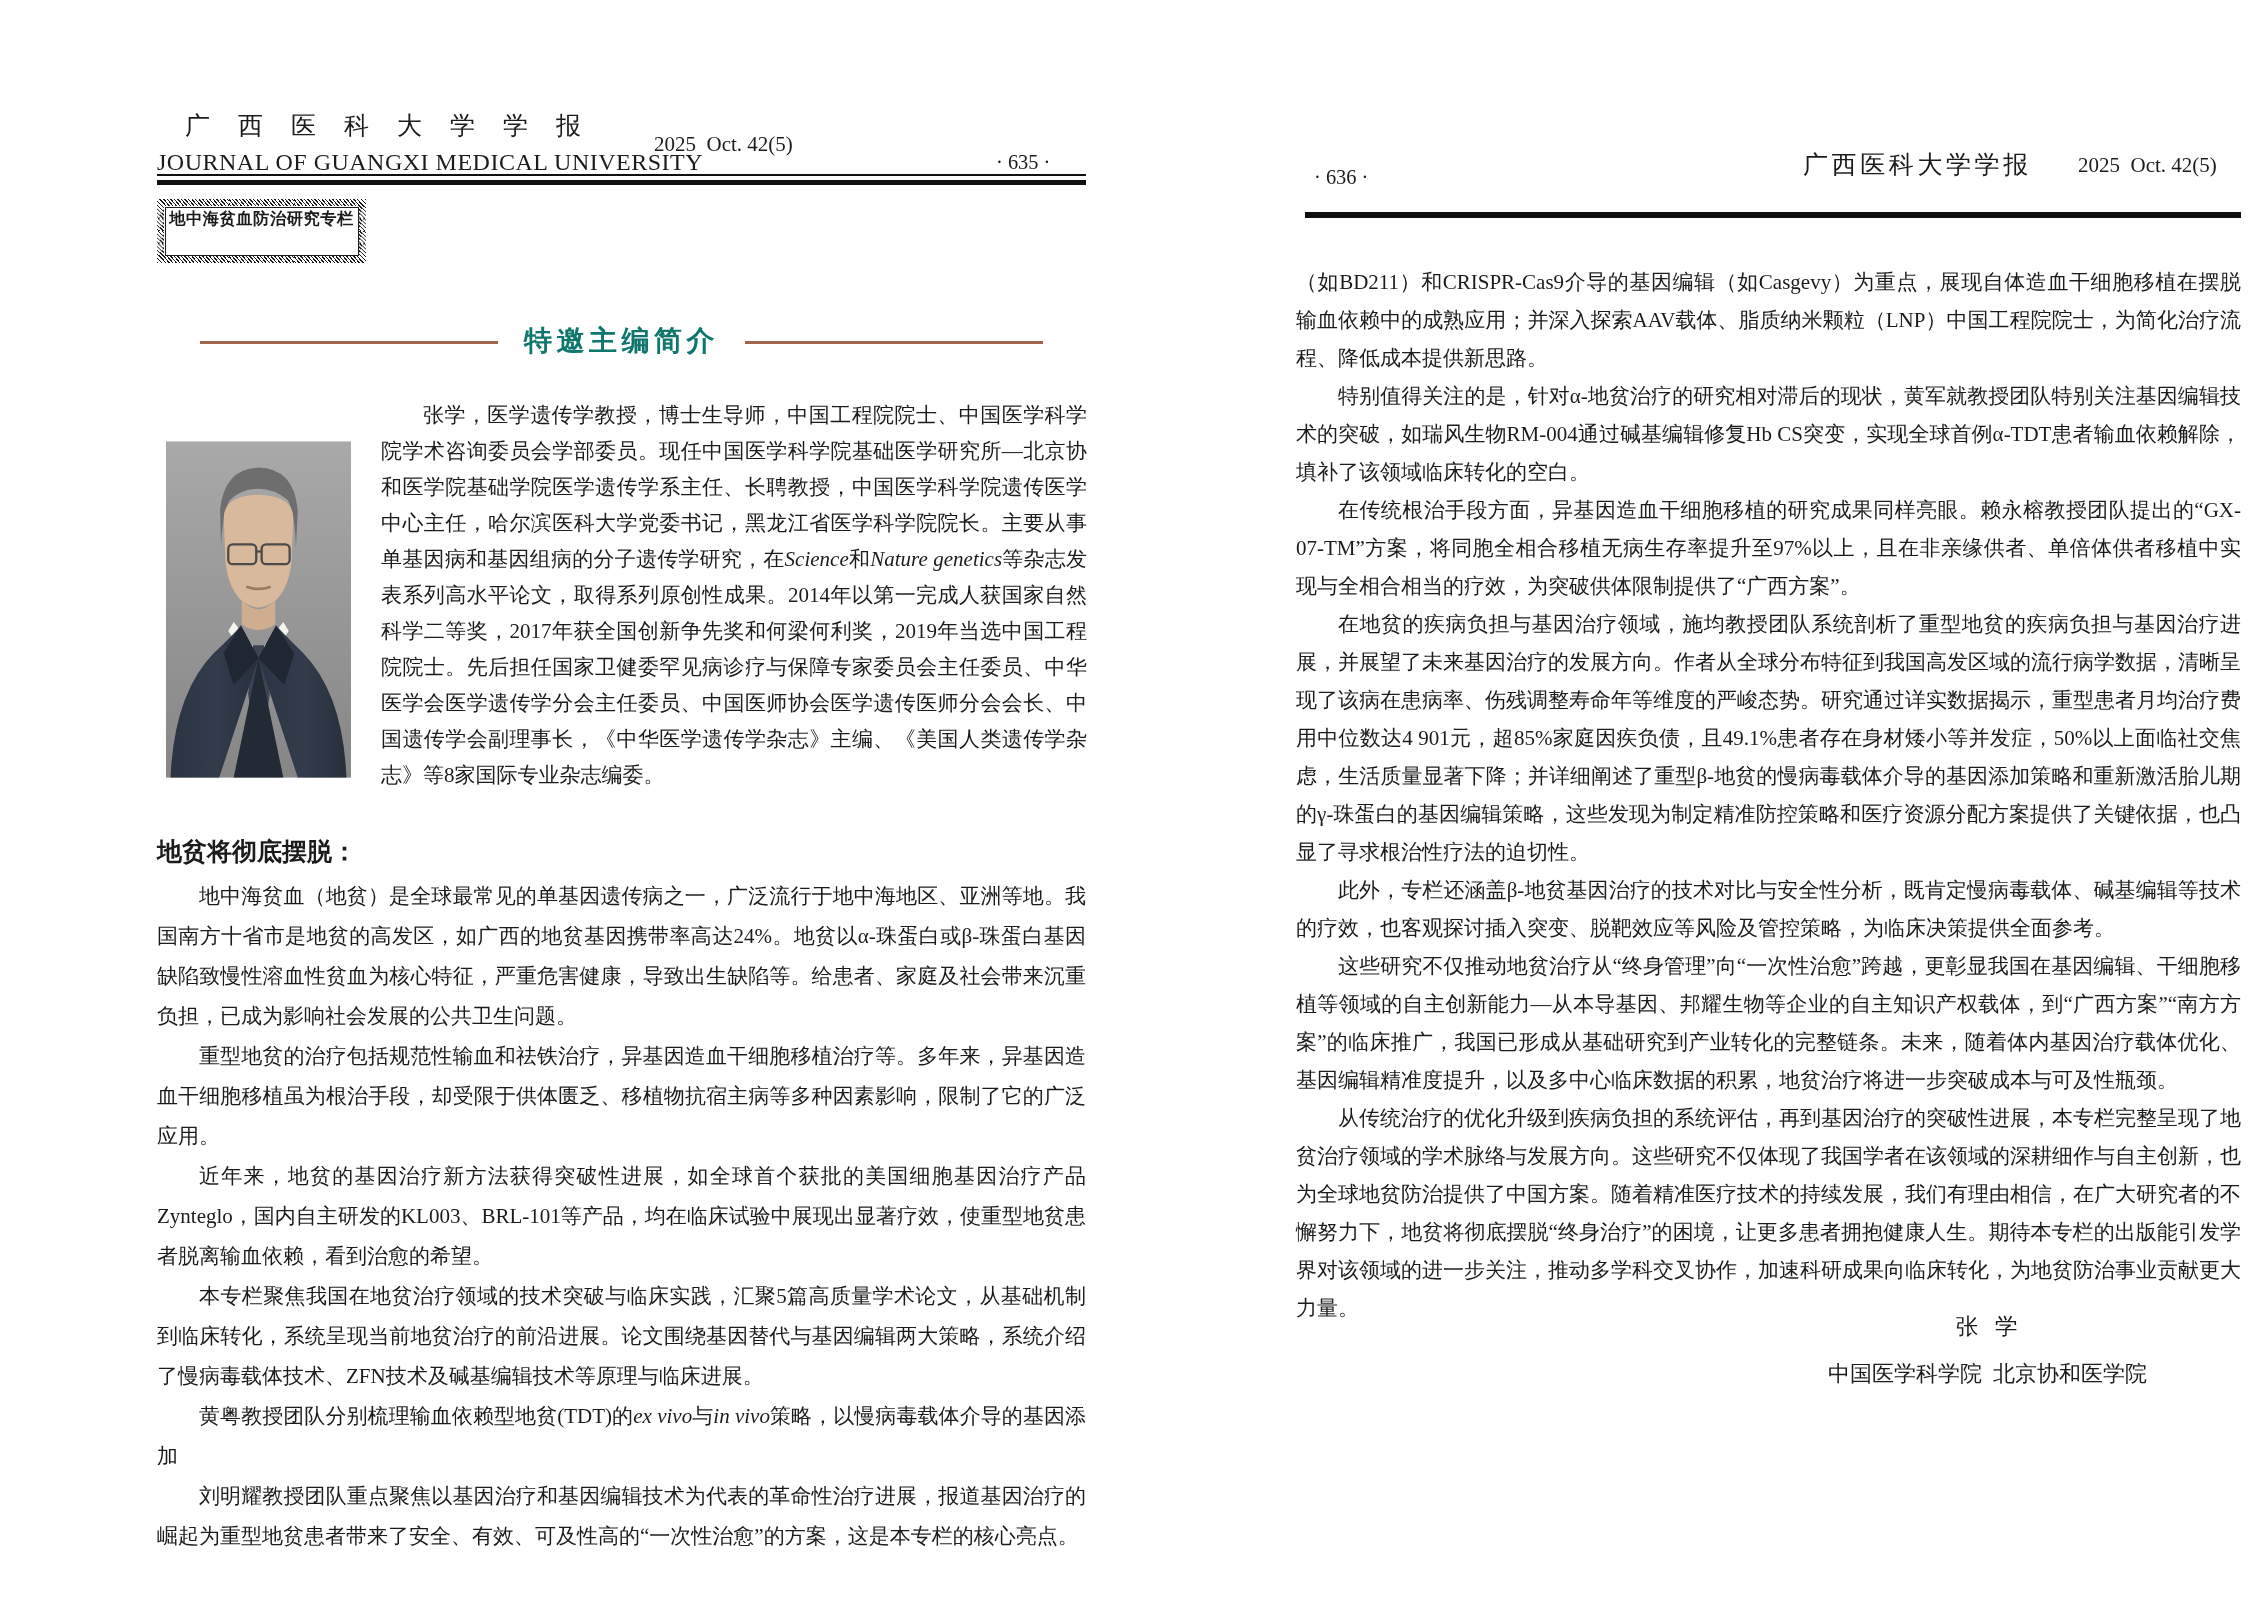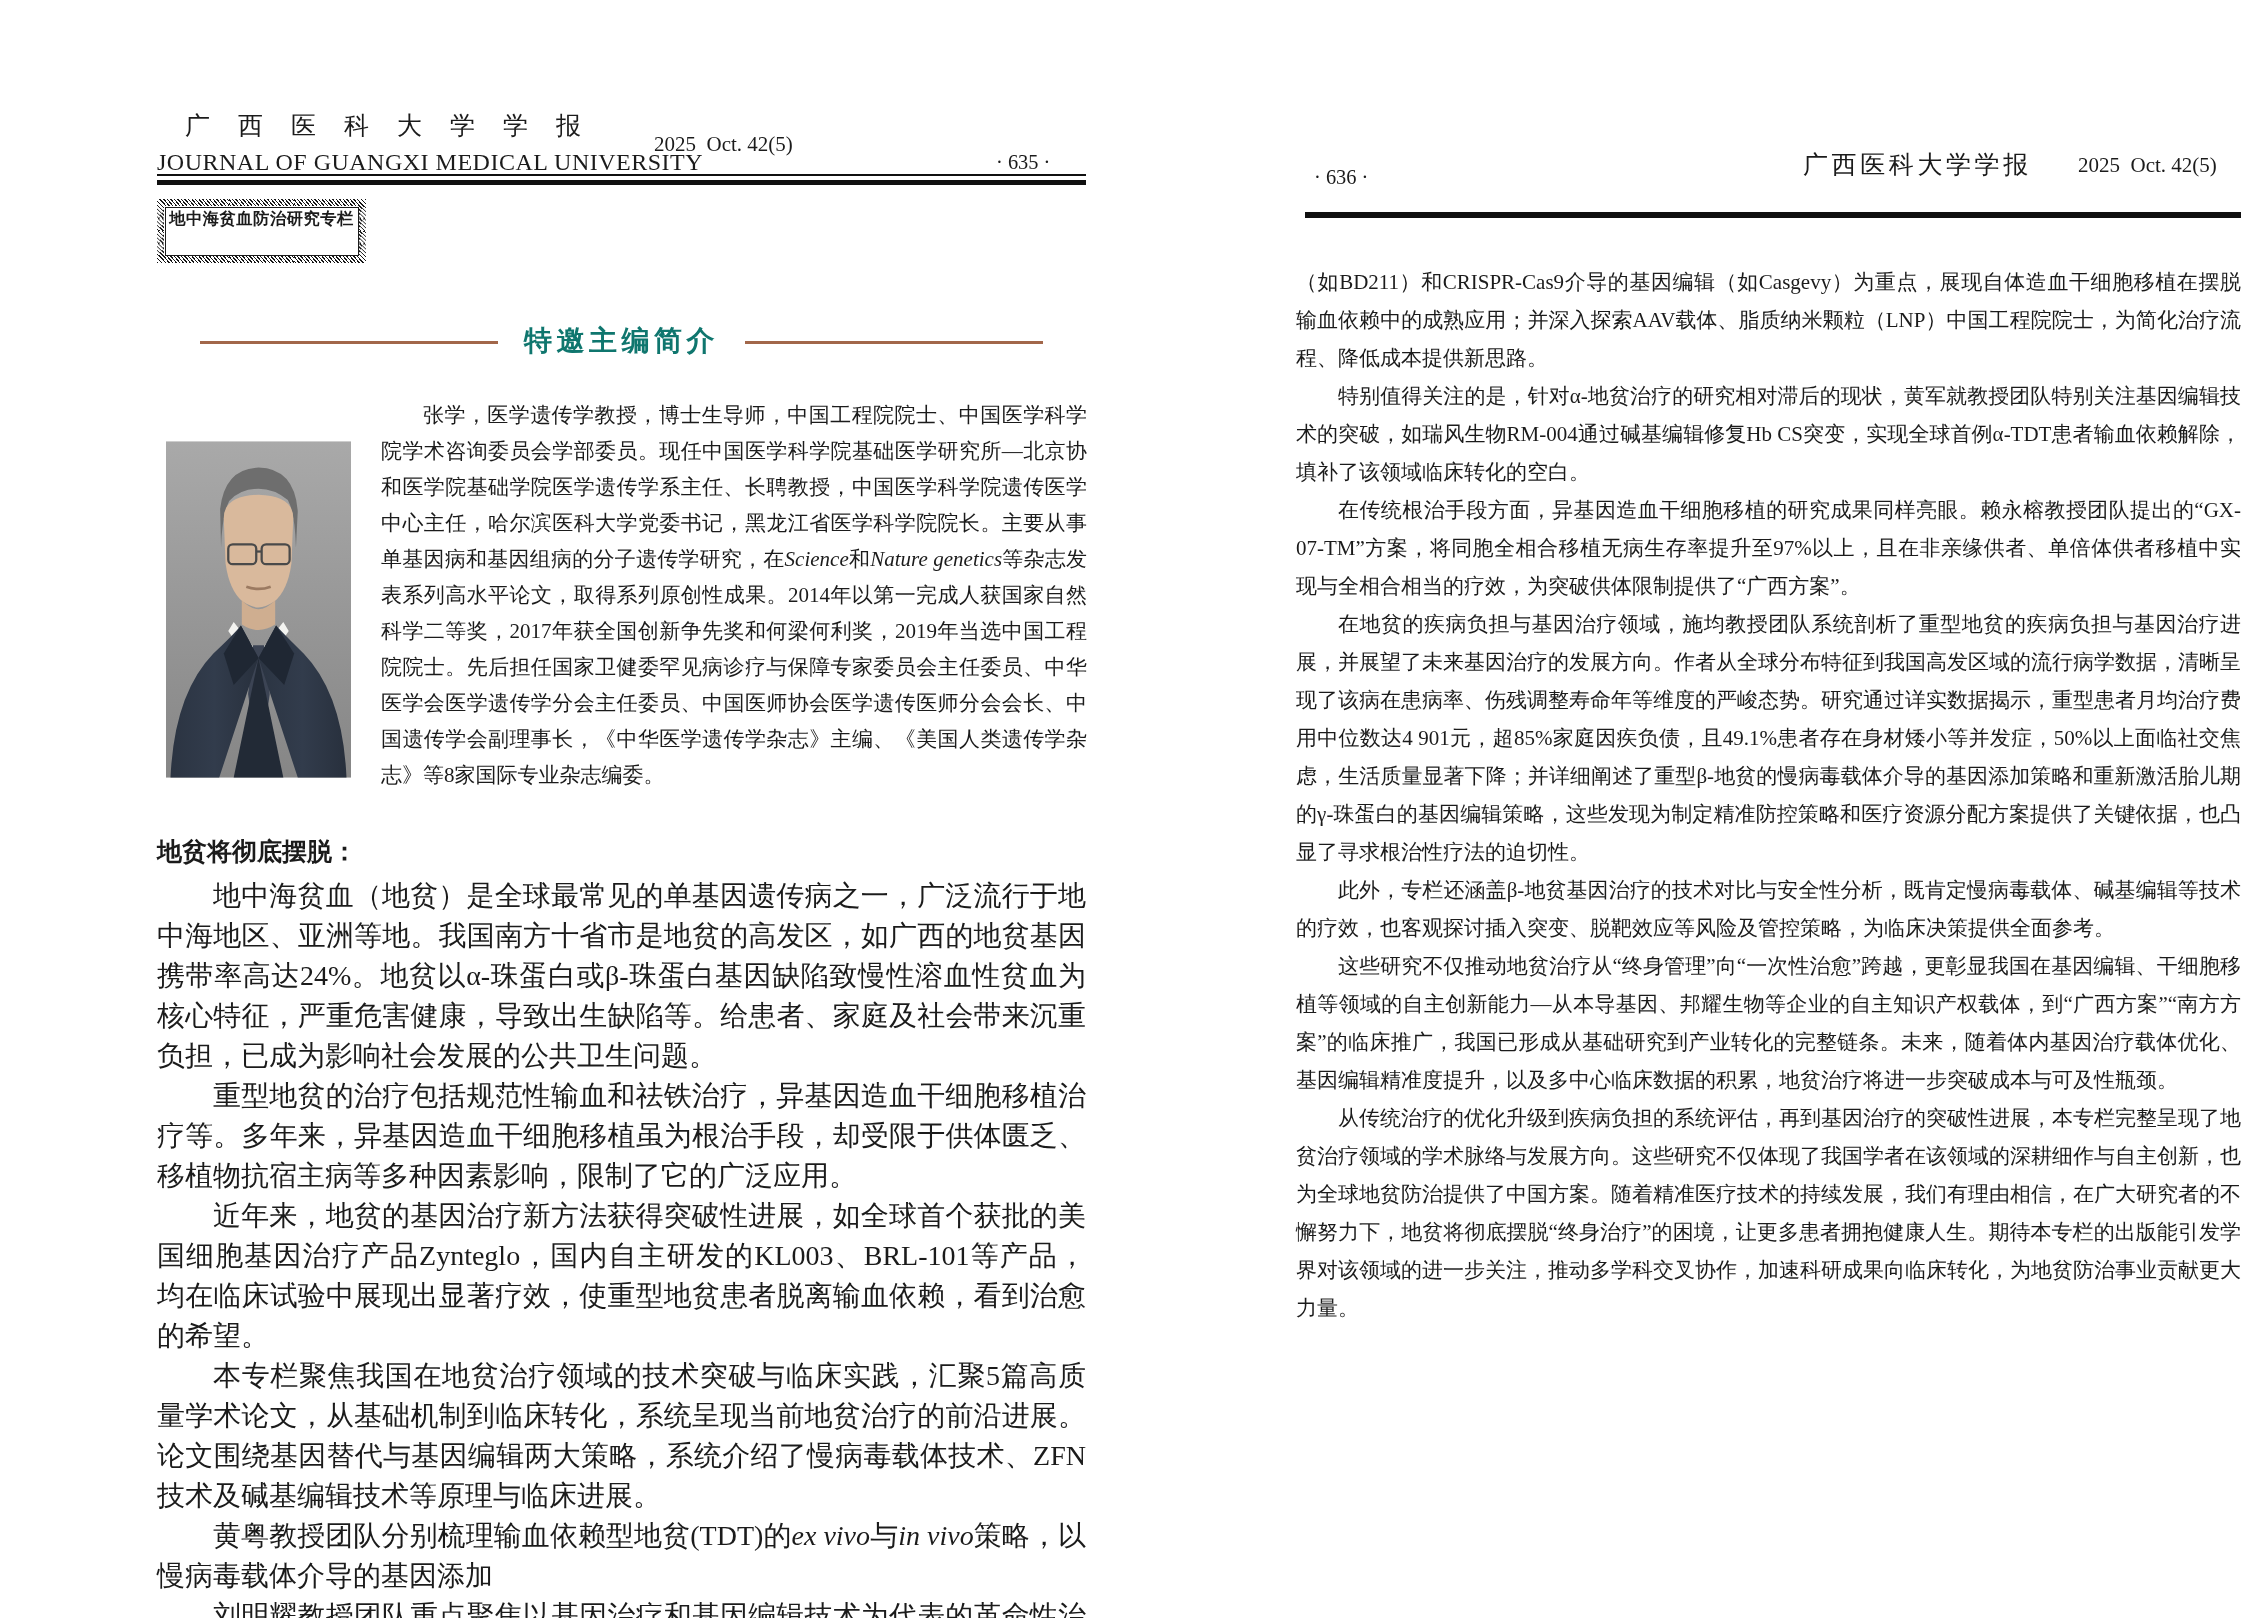--- a/index.html
+++ b/index.html
@@ -43,21 +43,21 @@
 
   
   .bio{position:absolute;left:224px;top:397px;width:706px;font-size:21px;line-height:36px;
        text-align:justify;text-indent:2em;}
   .it{font-style:italic;}
 
   
   .note-heading{position:absolute;left:0;top:835px;font-family:"Liberation Sans","DejaVu Sans",sans-serif;
                 font-weight:bold;font-size:25px;}
   .body-left{position:absolute;left:0;top:876px;width:929px;}
-  .body-left p{margin:0;font-size:28px;line-height:40px;text-align:justify;}
+  .body-left p{margin:0;font-size:21px;line-height:40px;text-align:justify;}
   .body-right{position:absolute;left:0;top:263px;width:945px;}
   .body-right p{margin:0;font-size:21px;line-height:38px;text-align:justify;}
   .ind{text-indent:2em;}
 
   
   .hdr-pageno-right{position:absolute;left:18px;top:166px;font-size:20.4px;white-space:pre;}
   .hdr-cn-right{position:absolute;left:507px;top:148px;font-size:25px;letter-spacing:3.6px;white-space:nowrap;}
   .hdr-issue-right{position:absolute;left:782px;top:153px;font-size:21px;white-space:pre;}
   .rule-single{position:absolute;left:9px;top:212px;width:936px;height:5.9px;background:#101010;}
 
@@ -153,14 +153,18 @@
   <div class="body-right">
     <p>（如BD211）和CRISPR-Cas9介导的基因编辑（如Casgevy）为重点，展现自体造血干细胞移植在摆脱输血依赖中的成熟应用；并深入探索AAV载体、脂质纳米颗粒（LNP）中国工程院院士，为简化治疗流程、降低成本提供新思路。</p>
     <p class="ind">特别值得关注的是，针对α-地贫治疗的研究相对滞后的现状，黄军就教授团队特别关注基因编辑技术的突破，如瑞风生物RM-004通过碱基编辑修复Hb CS突变，实现全球首例α-TDT患者输血依赖解除，填补了该领域临床转化的空白。</p>
     <p class="ind">在传统根治手段方面，异基因造血干细胞移植的研究成果同样亮眼。赖永榕教授团队提出的“GX-07-TM”方案，将同胞全相合移植无病生存率提升至97%以上，且在非亲缘供者、单倍体供者移植中实现与全相合相当的疗效，为突破供体限制提供了“广西方案”。</p>
     <p class="ind">在地贫的疾病负担与基因治疗领域，施均教授团队系统剖析了重型地贫的疾病负担与基因治疗进展，并展望了未来基因治疗的发展方向。作者从全球分布特征到我国高发区域的流行病学数据，清晰呈现了该病在患病率、伤残调整寿命年等维度的严峻态势。研究通过详实数据揭示，重型患者月均治疗费用中位数达4 901元，超85%家庭因疾负债，且49.1%患者存在身材矮小等并发症，50%以上面临社交焦虑，生活质量显著下降；并详细阐述了重型β-地贫的慢病毒载体介导的基因添加策略和重新激活胎儿期的γ-珠蛋白的基因编辑策略，这些发现为制定精准防控策略和医疗资源分配方案提供了关键依据，也凸显了寻求根治性疗法的迫切性。</p>
     <p class="ind">此外，专栏还涵盖β-地贫基因治疗的技术对比与安全性分析，既肯定慢病毒载体、碱基编辑等技术的疗效，也客观探讨插入突变、脱靶效应等风险及管控策略，为临床决策提供全面参考。</p>
     <p class="ind">这些研究不仅推动地贫治疗从“终身管理”向“一次性治愈”跨越，更彰显我国在基因编辑、干细胞移植等领域的自主创新能力—从本导基因、邦耀生物等企业的自主知识产权载体，到“广西方案”“南方方案”的临床推广，我国已形成从基础研究到产业转化的完整链条。未来，随着体内基因治疗载体优化、基因编辑精准度提升，以及多中心临床数据的积累，地贫治疗将进一步突破成本与可及性瓶颈。</p>
     <p class="ind">从传统治疗的优化升级到疾病负担的系统评估，再到基因治疗的突破性进展，本专栏完整呈现了地贫治疗领域的学术脉络与发展方向。这些研究不仅体现了我国学者在该领域的深耕细作与自主创新，也为全球地贫防治提供了中国方案。随着精准医疗技术的持续发展，我们有理由相信，在广大研究者的不懈努力下，地贫将彻底摆脱“终身治疗”的困境，让更多患者拥抱健康人生。期待本专栏的出版能引发学界对该领域的进一步关注，推动多学科交叉协作，加速科研成果向临床转化，为地贫防治事业贡献更大力量。</p>
   </div>
 
+  <div class="signature">
+    <div class="sig-name">张  学</div>
+    <div class="sig-affil">中国医学科学院  北京协和医学院</div>
+  </div>
 </div>
 
 
 </body></html>

